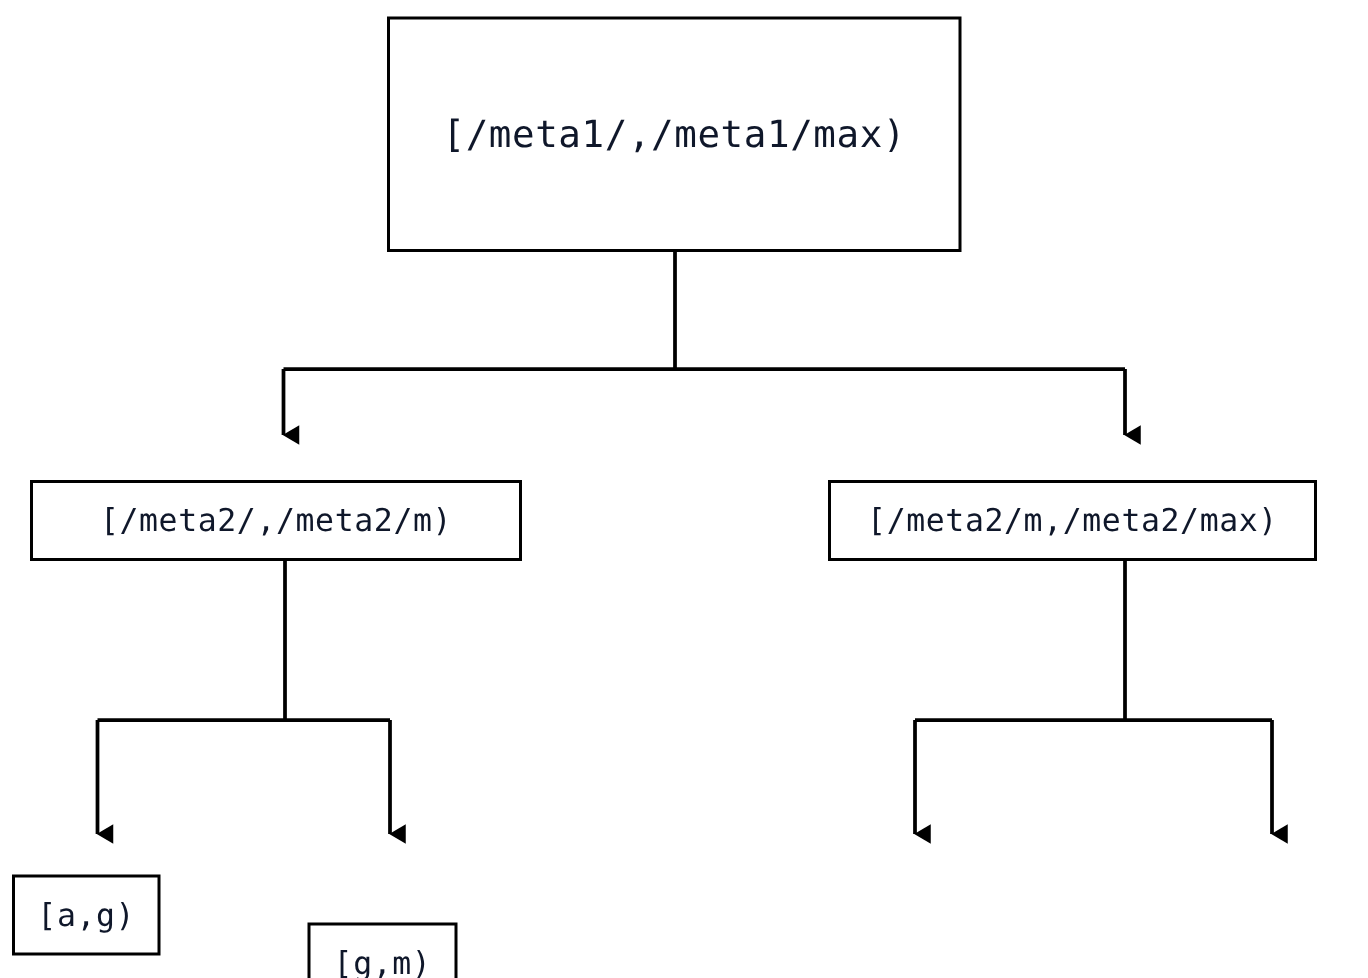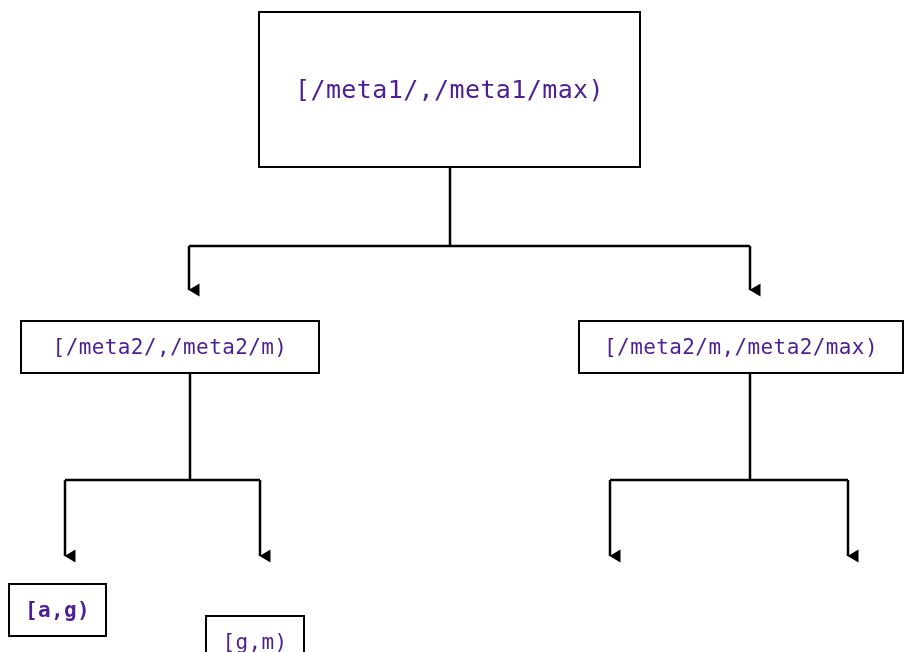--- a/index.html
+++ b/index.html
@@ -26,59 +26,59 @@
     height: 652px;
   }
   .node-box {
     position: absolute;
     box-sizing: border-box;
     border: 2.5px solid #000000;
     background: #ffffff;
     display: flex;
     align-items: center;
     justify-content: center;
-    color: #4c1d95;
+    color: #0f172a;
     letter-spacing: 0.4px;
     white-space: pre;
     text-align: center;
   }
   .node-label {
     display: block;
     line-height: 1;
   }
   
   #node-root {
     left: 258px;
     top: 11px;
     width: 383px;
     height: 157px;
     font-size: 25px;
   }
   
   #node-meta2-low {
     left: 20px;
     top: 320px;
-    width: 300px;
+    width: 328px;
     height: 54px;
     font-size: 21px;
   }
   #node-meta2-high {
-    left: 578px;
+    left: 552px;
     top: 320px;
     width: 326px;
     height: 54px;
     font-size: 21px;
   }
   
   .leaf-box {
     top: 583px;
     height: 54px;
     font-size: 21px;
   }
-  #node-leaf-ag   { left: 8px;   width: 99px; font-weight: bold; }
+  #node-leaf-ag   { left: 8px;   width: 99px; }
   #node-leaf-gm   { left: 205px; width: 100px; margin-top: 32px; }
   #node-leaf-ms   { left: 553px; width: 100px; }
   #node-leaf-smax { left: 779px; width: 120px; }
 </style>
 </head>
 <body>
 
 <div id="diagram-canvas">
 
   <svg id="edge-layer" viewBox="0 0 912 652" width="912" height="652" xmlns="http://www.w3.org/2000/svg">

